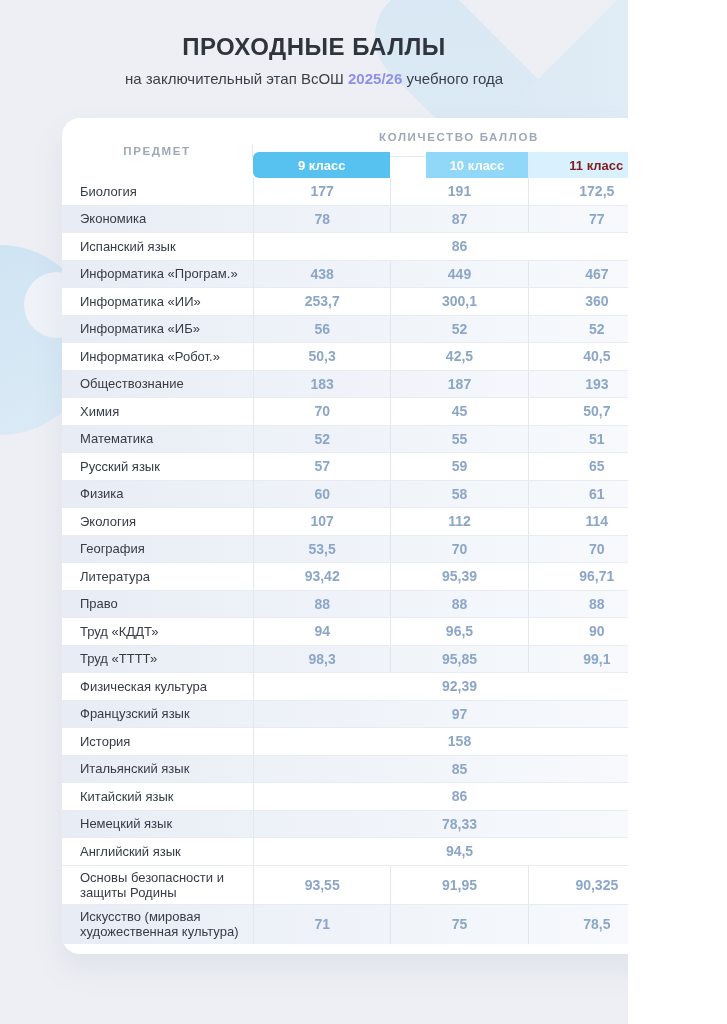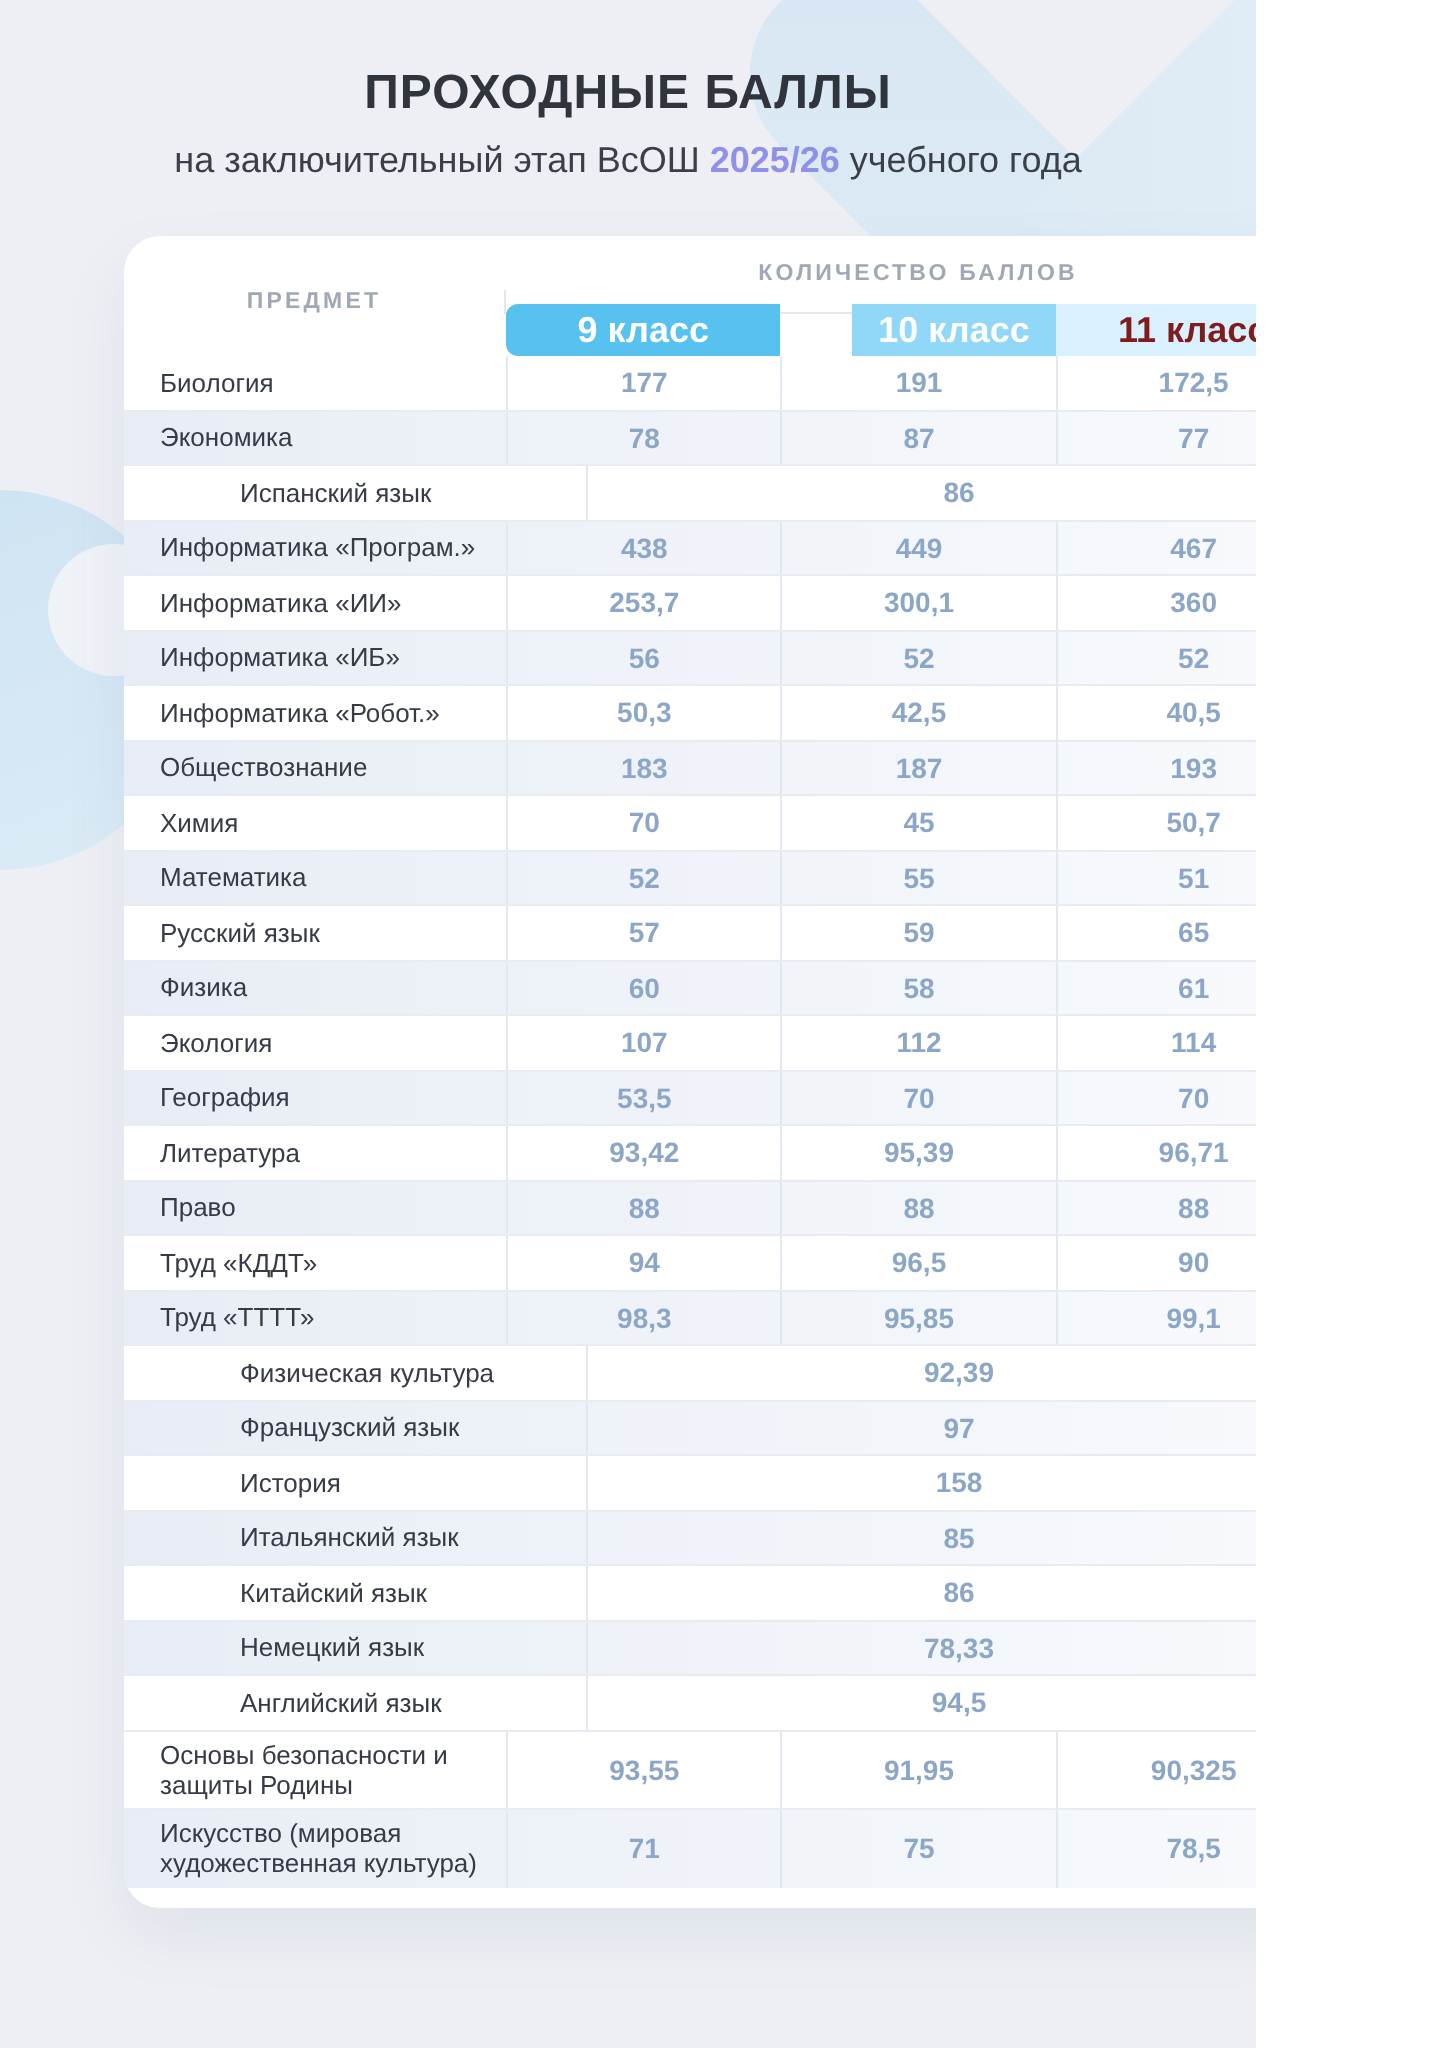--- a/index.html
+++ b/index.html
@@ -14,43 +14,43 @@
   .deco-cross .bar.a { transform:rotate(45deg); }
   .deco-cross .bar.b { transform:rotate(-45deg); }
   .deco-circle { position:absolute; left:-95px; top:245px; width:190px; height:190px; border-radius:50%;
                  background:linear-gradient(160deg,#CDE3F2,#DCEBF6); z-index:0; }
   .deco-circle-hole { position:absolute; left:24px; top:272px; width:66px; height:66px; border-radius:50%;
                       background:#EFF2F7; z-index:0; }
 
   
   .header { position:absolute; top:33px; left:0; right:0; text-align:center; z-index:2; }
   .title { font-size:24px; font-weight:800; letter-spacing:0.5px; color:#30343D; }
-  .subtitle { margin-top:9px; font-size:18px; font-weight:500; color:#3A3F49; }
+  .subtitle { margin-top:9px; font-size:15px; font-weight:500; color:#3A3F49; }
   .subtitle .year { color:#8F90E8; font-weight:700; }
 
   
   .card { position:absolute; left:62px; top:118px; width:603px; background:#FFFFFF; border-radius:18px;
           box-shadow:0 14px 30px rgba(100,120,160,0.10); z-index:1; overflow:hidden; padding-bottom:10px; }
 
   .thead { display:grid; grid-template-columns:191px 1fr; height:33px; }
   .thead .th { display:flex; align-items:center; justify-content:center;
                font-size:11.5px; font-weight:600; letter-spacing:1.6px; color:#A0A8B6; }
   .thead .th-subject { border-right:1px solid #E3E8F0;margin-top:27px; }
   .thead .th-scores { border-bottom:1px solid #E3E8F0; }
 
   .chips { display:grid; grid-template-columns:191px 1fr 1fr 1fr; height:26px; margin-top:1px; }
-  .chip { display:flex; align-items:center; justify-content:center; font-size:18px; font-weight:700; color:#FFFFFF; }
+  .chip { display:flex; align-items:center; justify-content:center; font-size:13px; font-weight:700; color:#FFFFFF; }
   .chip-9  { background:#57C2F0; border-radius:6px 0 0 6px; }
   .chip-10 { background:#90D7F8;margin-left:36px; }
   .chip-11 { background:#D9F1FE; color:#7f1d1d; border-radius:0 6px 6px 0; }
 
   .tbody { width:100%; }
   .row { display:grid; grid-template-columns:191px 1fr 1fr 1fr; min-height:27.5px; align-items:stretch;
          border-bottom:1px solid #E8ECF2; }
-  .row.merged { grid-template-columns:191px 1fr;padding-left:40px; }
+  .row.merged { grid-template-columns:191px 1fr; }
   .row:last-child { border-bottom:none; }
   .row.striped { background:linear-gradient(90deg,#E8EDF5 0%,#EFF3F9 45%,#F8FAFD 100%); }
   .cell { display:flex; align-items:center; }
   .cell.subject { padding:4px 10px 4px 18px; font-size:13px; line-height:1.18; font-weight:500; color:#363B46; }
   .cell.score { justify-content:center; font-size:14px; font-weight:700; color:#8CA6C7;
                 border-left:1px solid #E3E8F0; padding:2px 4px; }
 </style>
 </head>
 <body>
 

